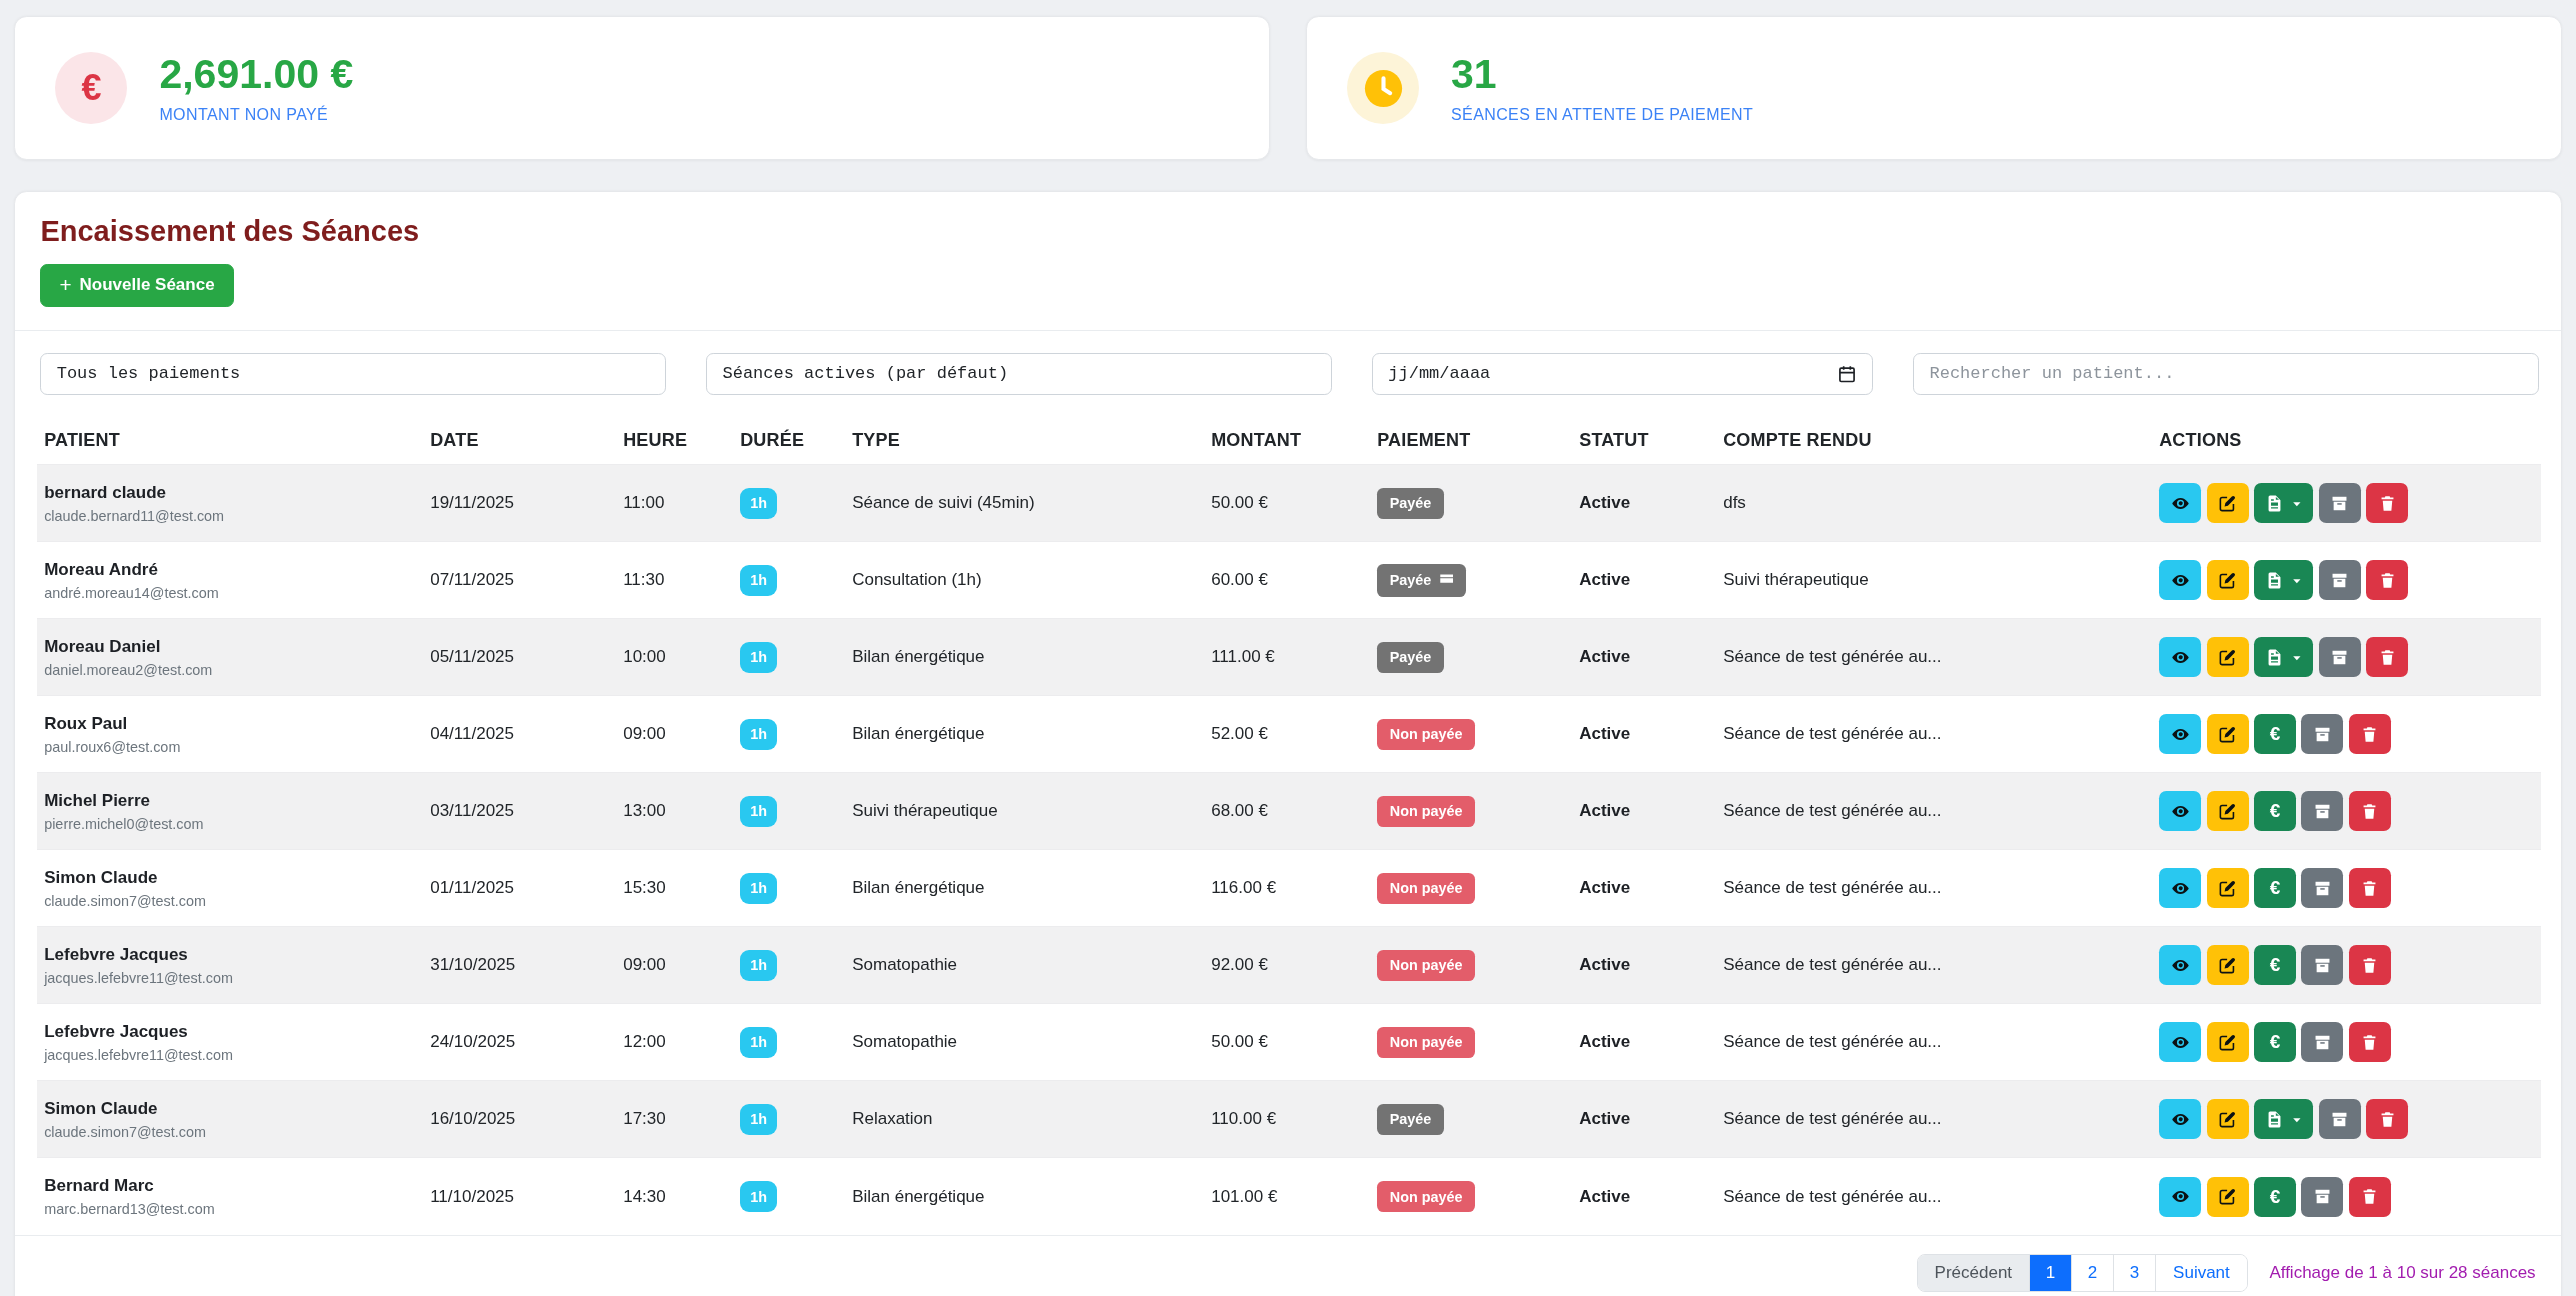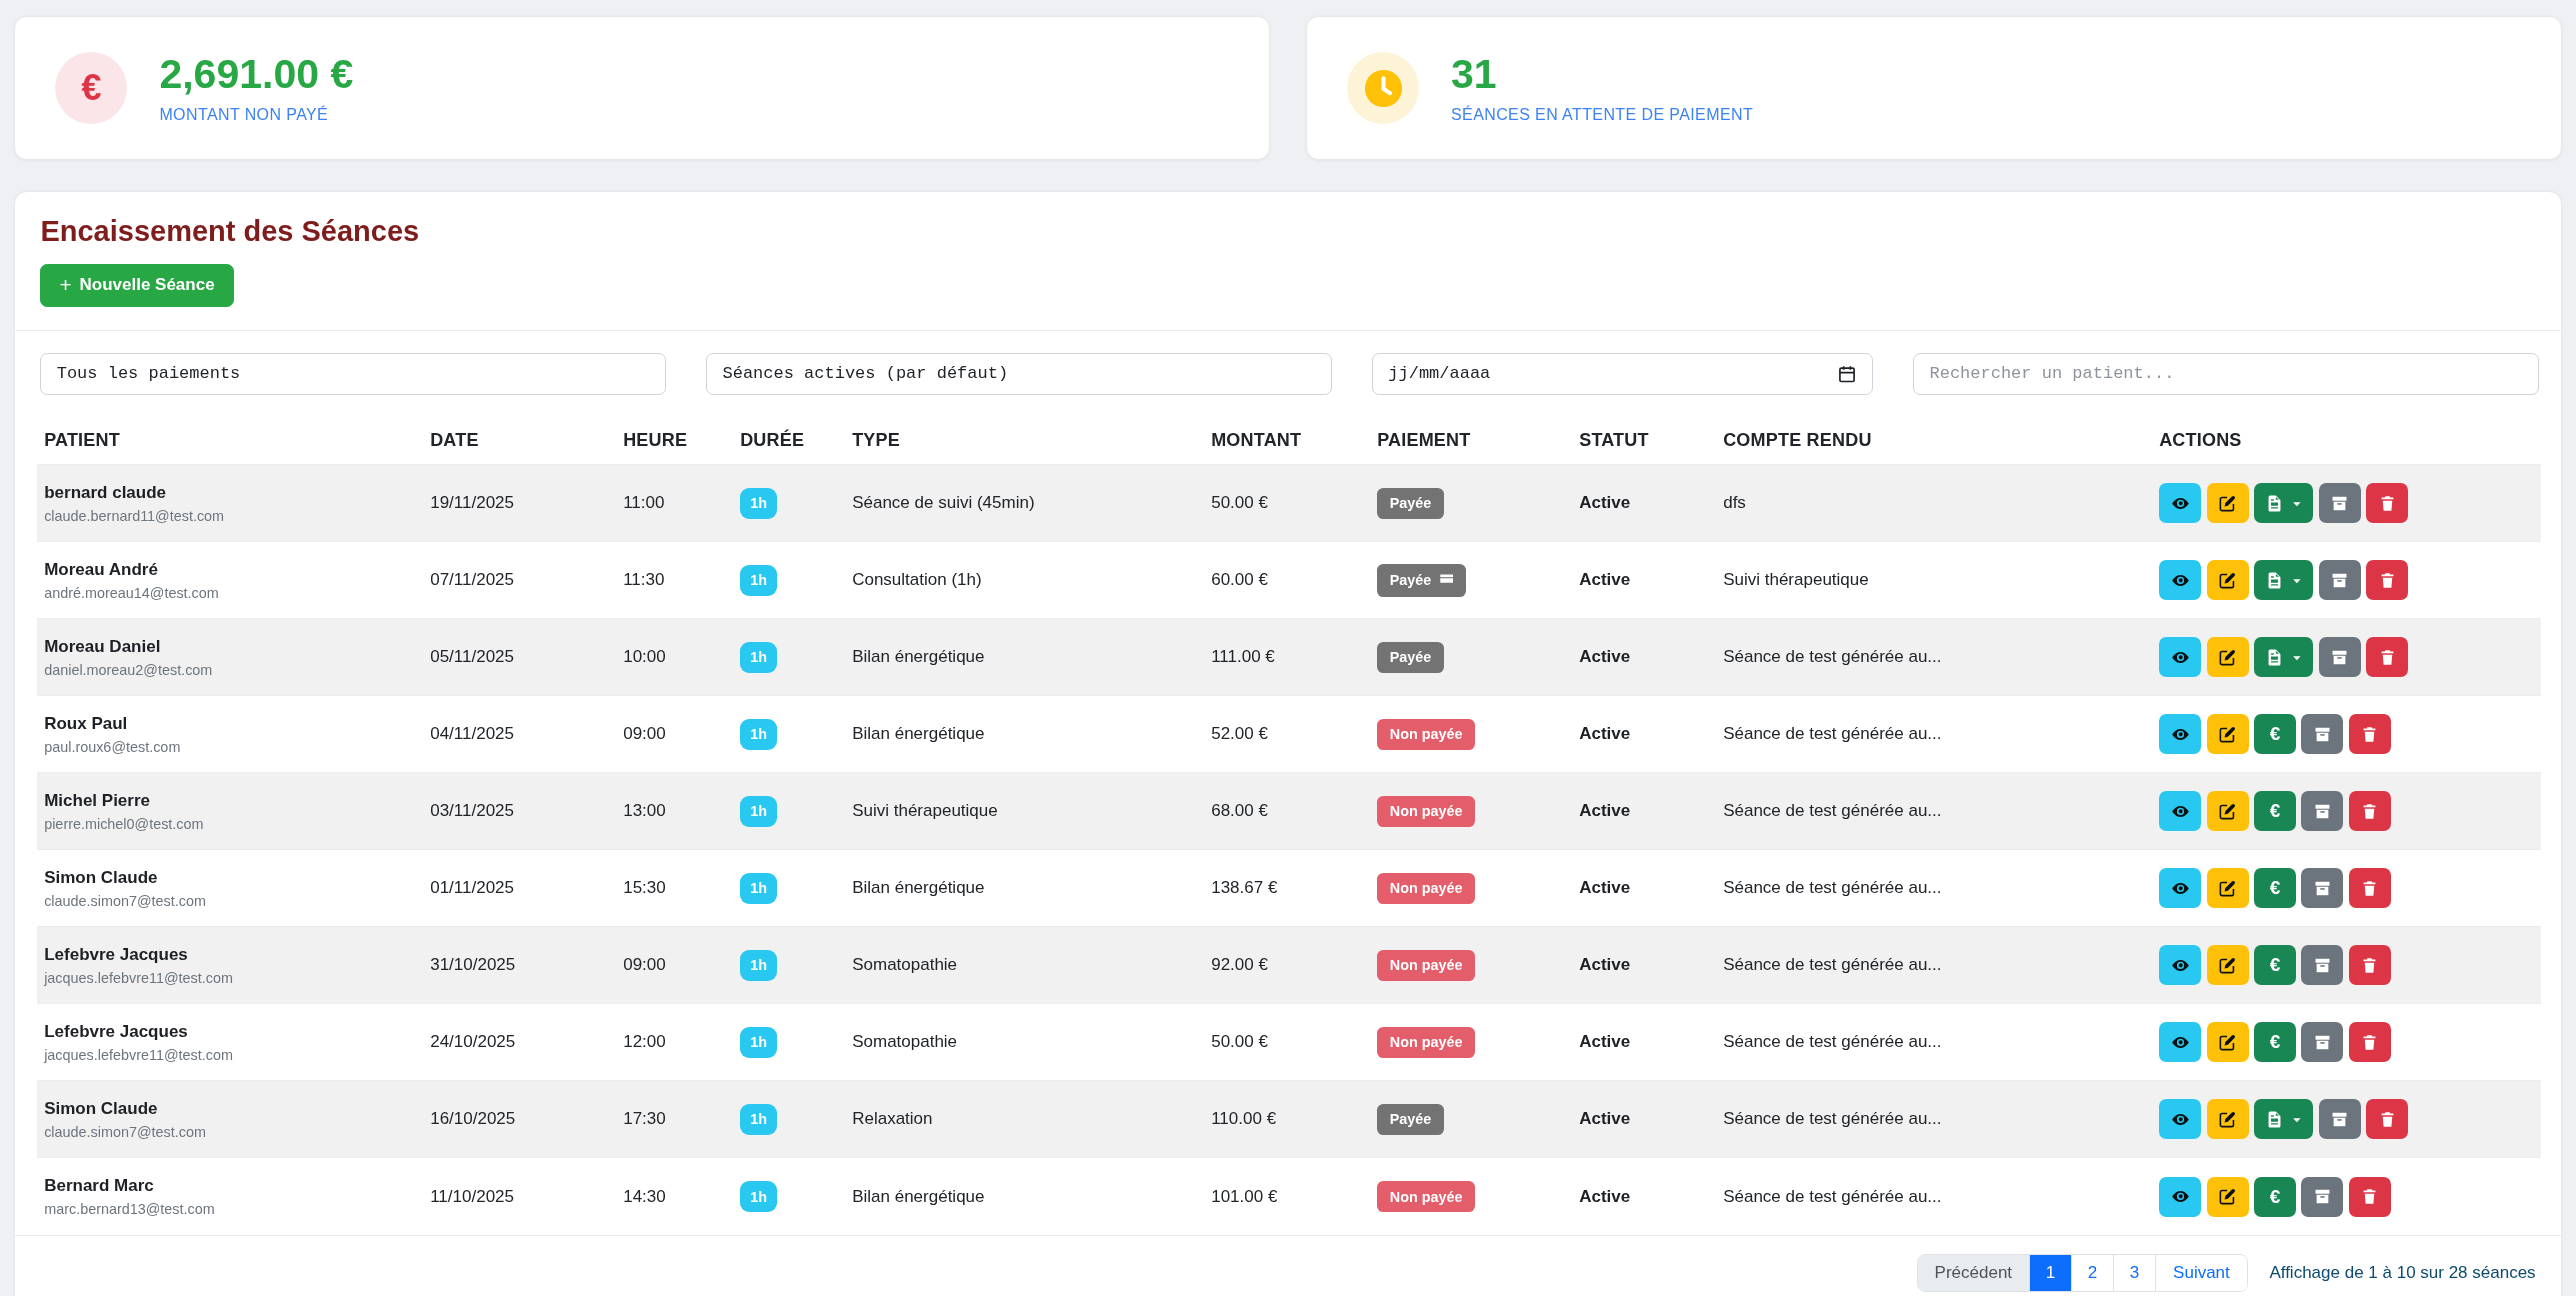--- a/index.html
+++ b/index.html
@@ -99,21 +99,21 @@
   .pagination { display:flex; border:0.9px solid #dee2e6; border-radius:8px; overflow:hidden; background:#fff; }
   .page-item {
     min-width:42px; height:36px; display:flex; align-items:center; justify-content:center;
     font-size:17px; padding:0 12.6px; color:#0d6efd; background:#fff;
     border-left:0.9px solid #dee2e6; cursor:pointer; user-select:none;
   }
   .page-item:first-child { border-left:none; }
   .page-item.prev { background:#e9ecef; color:#4d545b; padding:0 17px; cursor:default; }
   .page-item.next { padding:0 17px; }
   .page-item.active { background:#0d6efd; color:#fff; }
-  .page-info { font-size:17px; color:#0c4a6e; }
+  .page-info { font-size:17px; color:#a21caf; }
 </style>
 </head>
 <body>
 
 <div class="stats-row">
   <div class="stat-card">
     <div class="stat-icon-wrap pink">
       <span class="euro-glyph">€</span>
     </div>
     <div>
@@ -485,21 +485,21 @@
         </tr>
         <tr class="">
           <td>
             <div class="p-name">Simon Claude</div>
             <div class="p-email">claude.simon7@test.com</div>
           </td>
           <td>01/11/2025</td>
           <td>15:30</td>
           <td><span class="badge-duration">1h</span></td>
           <td>Bilan énergétique</td>
-          <td>138.67 €</td>
+          <td>116.00 €</td>
           <td><span class="badge-pay unpaid">Non payée</span></td>
           <td class="status-cell">Active</td>
           <td>Séance de test générée au...</td>
           <td>
             <div class="actions-wrap">
               <button class="abtn abtn-info">
                 <span>
                   <svg viewBox="0 0 24 24" fill="currentColor">
                     <path d="M12 5C5.6 5 1.6 11.6 1.6 11.9s4 7 10.4 7 10.4-6.7 10.4-7S18.4 5 12 5zm0 11.4a4.5 4.5 0 1 1 0-9 4.5 4.5 0 0 1 0 9zm1.6-6.9a2.6 2.6 0 1 0 .9 3.6 2.6 2.6 0 0 0-.9-3.6z"></path>
                   </svg>

